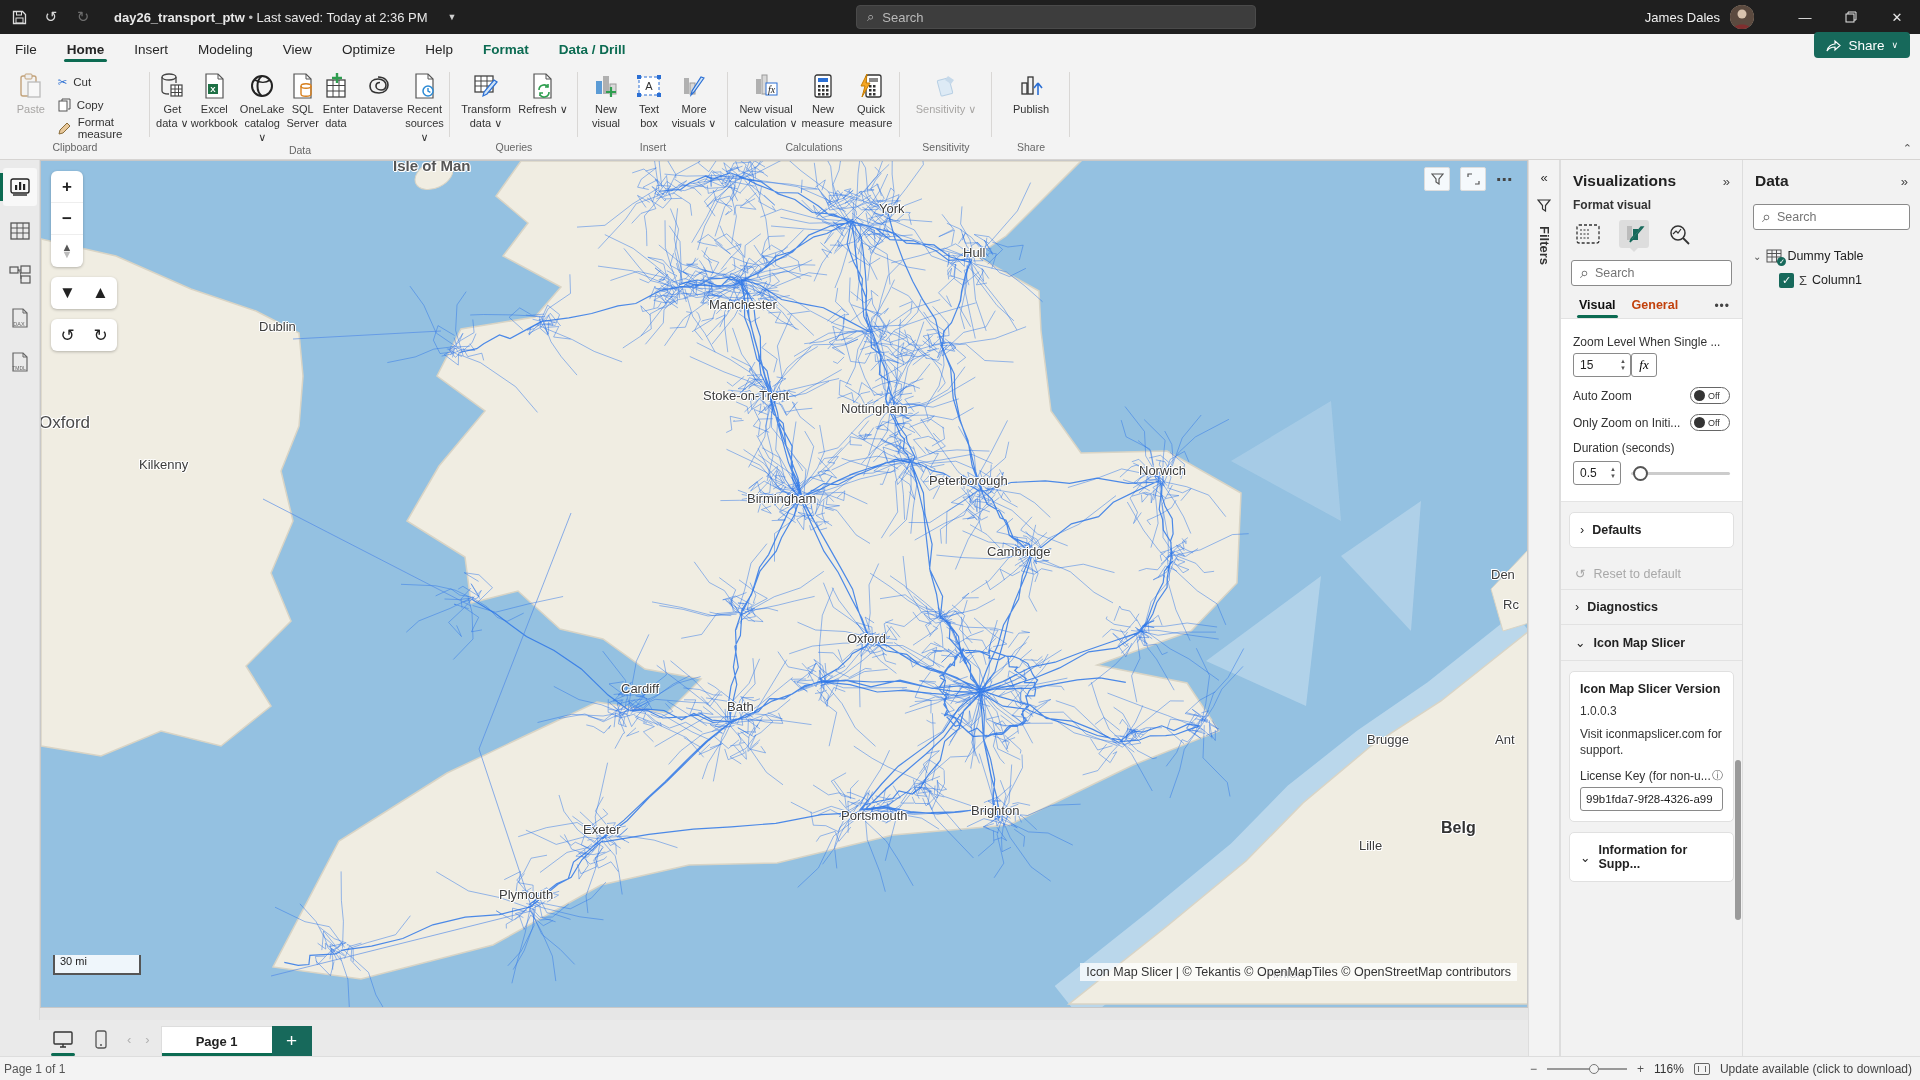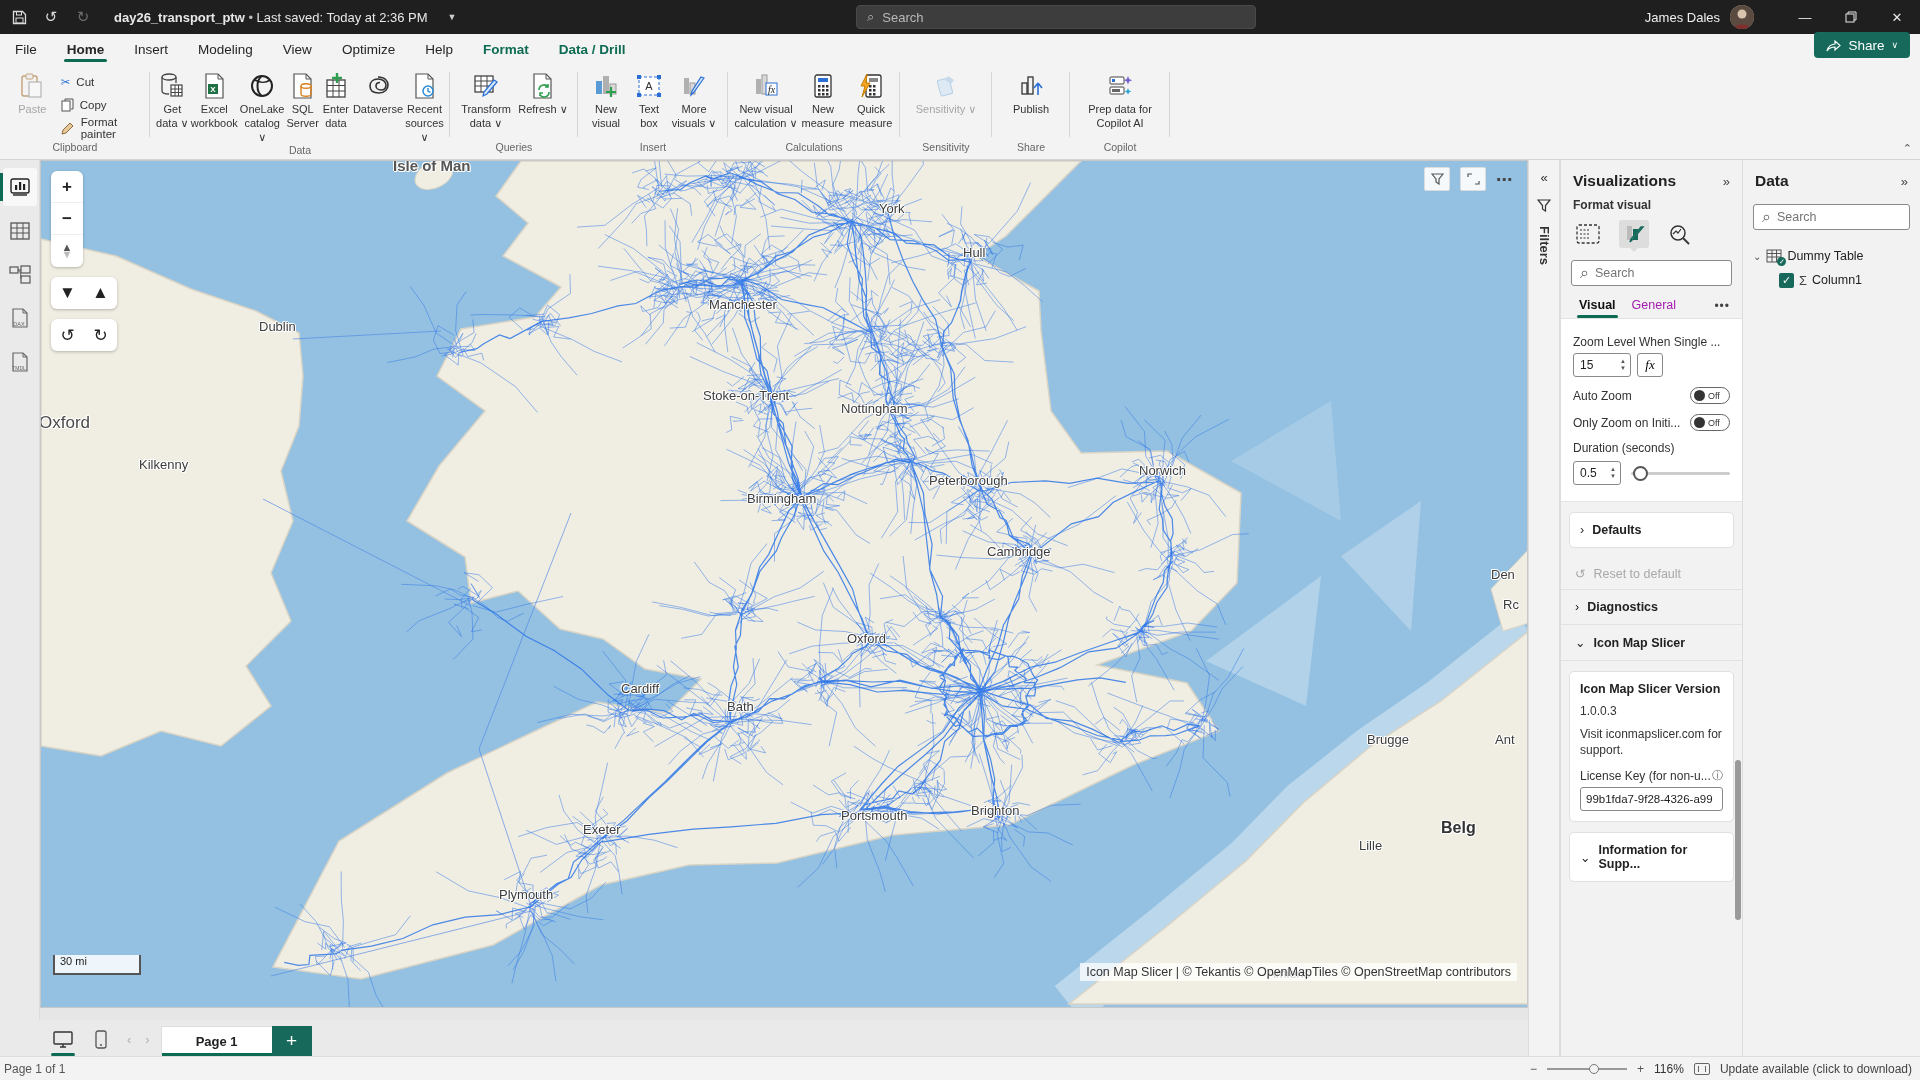--- a/index.html
+++ b/index.html
@@ -88,27 +88,27 @@
   .chevrons { font-size:13px; color:#444;}
   .subhead { font-size:12px; font-weight:bold; color:#333; padding:4px 12px;}
   .viz-icons { display:flex; gap:16px; padding:4px 12px 8px 12px; align-items:center;}
   .viz-ic { width:30px; height:28px; display:flex; align-items:center; justify-content:center; border-radius:3px;}
   .viz-ic.sel { background:#ddd; position:relative;}
   .viz-ic.sel::after{ content:""; position:absolute; left:10px; bottom:-9px; border:5px solid transparent; border-top-color:#ddd;}
   .searchbox { margin:4px 10px 8px 10px; height:26px; border:1px solid #8a8a8a; border-radius:3px; background:#fff;
     display:flex; align-items:center; gap:6px; padding:0 8px; }
   .searchbox input { border:none; outline:none; flex:1; font-size:12.5px; font-family:inherit; color:#333; width:60px; background:transparent;}
   .viz-tabs { display:flex; align-items:center; gap:4px; padding:0 12px; border-bottom:1px solid #e2e2e2;}
-  .viz-tab { font-size:12.5px; padding:4px 6px 6px 6px; color:#a21caf; position:relative;}
+  .viz-tab { font-size:12.5px; padding:4px 6px 6px 6px; color:#c2410c; position:relative;font-weight:bold;}
   .viz-tab.active { font-weight:bold; color:#111;}
   .viz-tab.active::after { content:""; position:absolute; left:4px; right:4px; bottom:0; height:3px; background:var(--accent); border-radius:2px;}
   .viz-more { margin-left:auto; color:#444; letter-spacing:1px; font-size:12px;}
   .settings { padding:10px 12px 6px 12px; background:#fff; border-bottom:1px solid #e4e4e4;}
   .set-label { font-size:12px; color:#333; margin:6px 0 4px 0; display:flex; align-items:center; justify-content:space-between;}
-  .numrow { display:flex; gap:6px; align-items:center; margin-bottom:8px;}
+  .numrow { display:flex; gap:0; align-items:center; margin-bottom:8px;}
   .numbox { width:58px; height:24px; border:1px solid #8a8a8a; border-radius:3px; display:flex; align-items:center; background:#fff;}
   .numbox .nval { flex:1; font-size:12px; color:#222; padding-left:6px;}
   .spin { width:14px; display:flex; flex-direction:column; align-items:center; font-size:6px; color:#555; line-height:1.1;}
   .fxbtn { width:26px; height:24px; border:1px solid #8a8a8a; border-radius:3px; display:flex; align-items:center;
     justify-content:center; font-style:italic; font-size:13px; font-family:"Liberation Serif","DejaVu Serif",serif;}
   .toggle-row { display:flex; align-items:center; justify-content:space-between; margin:10px 0;}
   .toggle { width:40px; height:17px; border:1px solid #666; border-radius:9px; display:flex; align-items:center; gap:3px; padding:0 3px;}
   .toggle .dot { width:11px; height:11px; border-radius:50%; background:#333;}
   .toggle .tlabel { font-size:9px; color:#333;}
   .sliderrow { display:flex; align-items:center; gap:10px; margin:6px 0 10px 0;}
@@ -242,21 +242,21 @@
                 </svg>
               </span>
               <span>Copy</span>
           </div>
           <div class="smallbtn">
             <span>
                 <svg class="icon" width="14" height="14" viewBox="0 0 14 14">
                   <path d="M2 9l7-7 3 3-7 7-4 1z" fill="#e8c89a" stroke="#8a6d3b"></path>
                 </svg>
               </span>
-              <span>Format painter</span>
+              <span>Format measure</span>
           </div>
         </div>
       </div>
       <div class="rlabel">Clipboard</div>
     </div>
 
     <div class="rgroup" style="width:300px">
       <div class="rbody">
         <div class="bigbtn" style="width:42px">
           <span class="bicon">
@@ -481,38 +481,20 @@
                 <rect x="10" y="4" width="5" height="17" fill="none" stroke="#333" stroke-width="1.3"></rect>
                 <path d="M20 22V10m0 0-4 5m4-5 4 5" fill="none" stroke="#2b6fd4" stroke-width="1.6"></path>
               </svg>
             </span>
           <span class="btext">Publish</span>
         </div>
       </div>
       <div class="rlabel">Share</div>
     </div>
 
-    <div class="rgroup" style="width:100px">
-      <div class="rbody" style="justify-content:center; width:100%">
-        <div class="bigbtn" style="width:80px">
-          <span class="bicon">
-              <svg class="icon" width="26" height="26" viewBox="0 0 26 26">
-                <rect x="3" y="4" width="14" height="7" rx="1" fill="#fff" stroke="#444"></rect>
-                <rect x="5" y="6" width="3" height="3" fill="#2b6fd4"></rect>
-                <rect x="3" y="14" width="14" height="7" rx="1" fill="#fff" stroke="#444"></rect>
-                <rect x="5" y="16" width="8" height="3" fill="#666"></rect>
-                <path d="M21 3l1.2 3 3 1.2-3 1.2-1.2 3-1.2-3-3-1.2 3-1.2z" fill="#7a5fd0"></path>
-                <path d="M21 15l1 2.4 2.4 1-2.4 1-1 2.4-1-2.4-2.4-1 2.4-1z" fill="#2ba3d4"></path>
-              </svg>
-            </span>
-          <span class="btext">Prep data for Copilot AI</span>
-        </div>
-      </div>
-      <div class="rlabel">Copilot</div>
-    </div>
     <span class="ribbon-collapse">⌃</span>
   </div>
 
   <div class="sidebar">
     <div class="side-item active">
       <svg class="icon" width="20" height="18" viewBox="0 0 20 18">
           <rect x="1" y="1" width="18" height="14" rx="2" fill="none" stroke="#222" stroke-width="1.4"></rect>
           <rect x="5" y="7" width="2.2" height="5" fill="#222"></rect>
           <rect x="9" y="4" width="2.2" height="8" fill="#222"></rect>
           <rect x="13" y="6" width="2.2" height="6" fill="#222"></rect>

